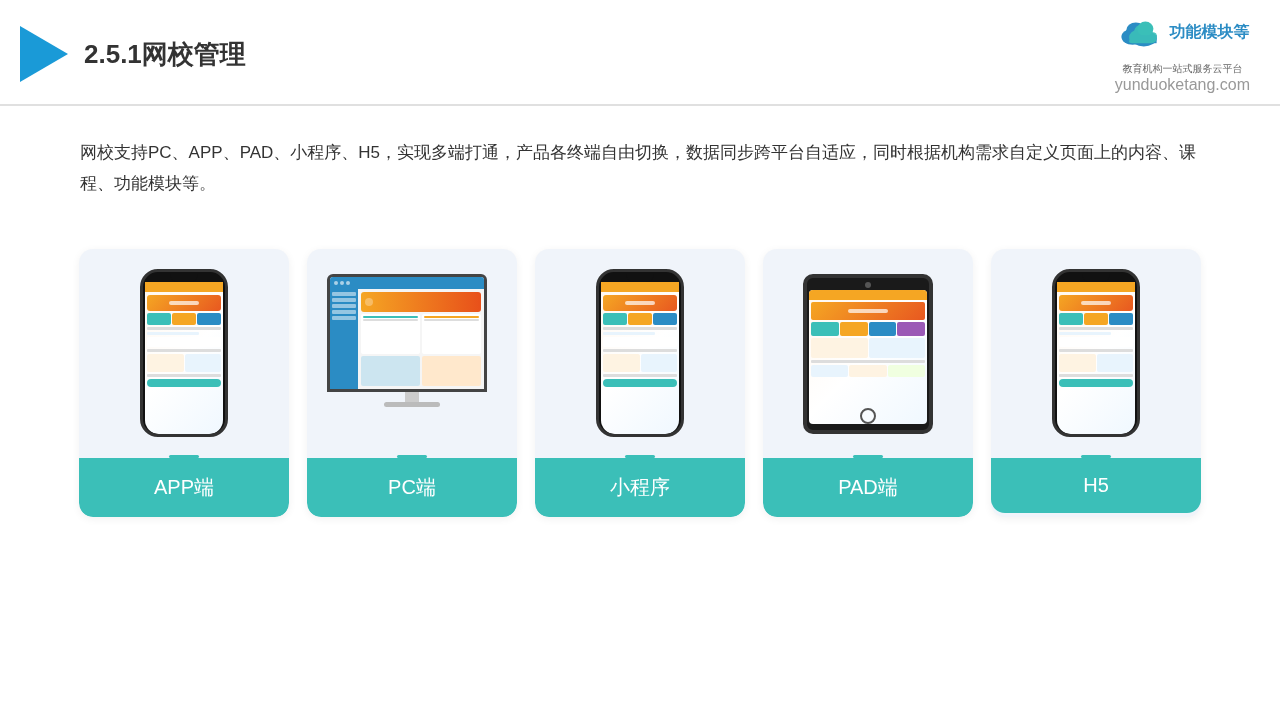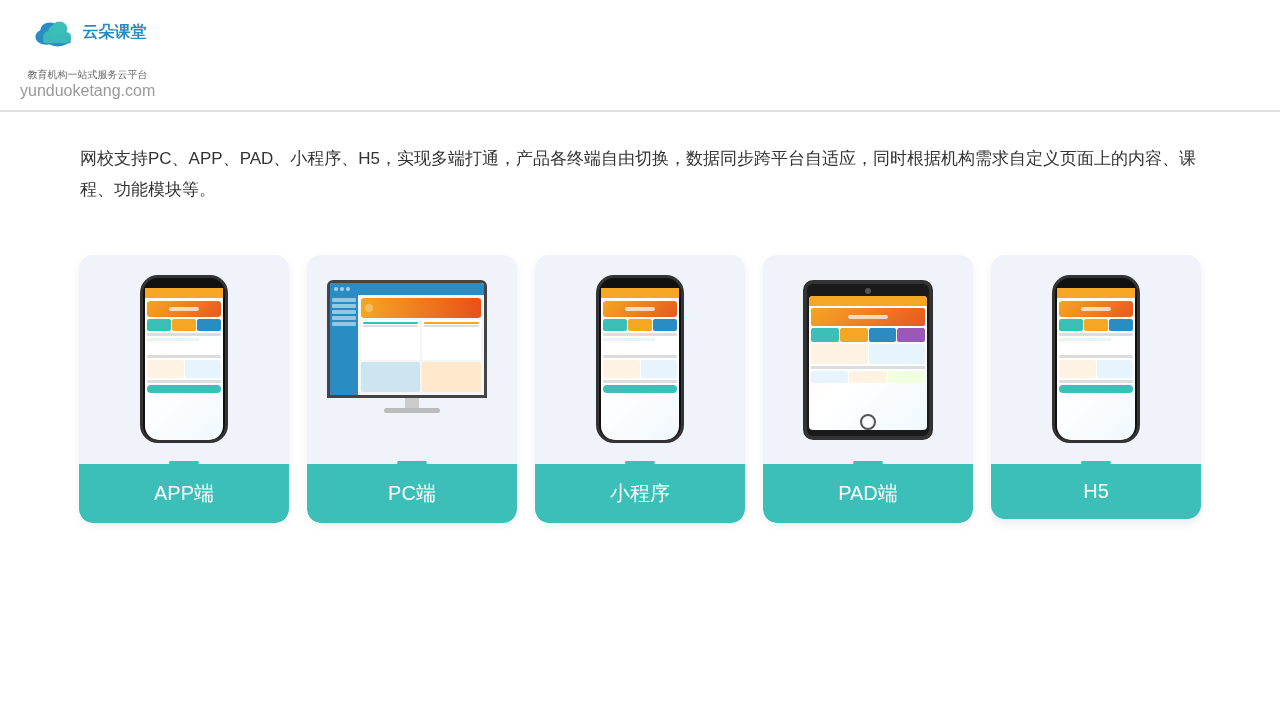--- a/index.html
+++ b/index.html
@@ -52,21 +52,21 @@
     }
     .brand-name {
       font-size: 16px;
       color: #2b8cc4;
       font-weight: bold;
     }
     .brand-tagline {
       font-size: 10px;
       color: #666;
       text-align: center;
-      margin-top: 18px;
+      margin-top: 12px;
     }
     .brand-url {
       font-size: 16px;
       color: #999;
     }
 
     
     .description {
       padding: 32px 80px 20px 80px;
       font-size: 17px;
@@ -239,32 +239,36 @@
       height: 3px;
       background: #3bbfb8;
       border-radius: 2px;
       margin: 6px auto 0;
     }
   </style>
 </head>
 <body>
 
 <div class="header">
+  <div class="header-left">
+    <div class="logo-triangle"></div>
+    <h1 class="page-title">2.5.1网校管理</h1>
+  </div>
   <div class="header-right">
     <div class="brand-logo">
       <svg class="cloud-icon-svg" viewBox="0 0 60 40">
         <ellipse cx="22" cy="26" rx="14" ry="10" fill="#2b8cc4"></ellipse>
         <ellipse cx="36" cy="28" rx="16" ry="10" fill="#2b8cc4"></ellipse>
         <ellipse cx="26" cy="18" rx="12" ry="10" fill="#2b8cc4"></ellipse>
         <ellipse cx="38" cy="16" rx="10" ry="9" fill="#3bbfb8"></ellipse>
         <rect x="14" y="24" width="38" height="10" rx="0" fill="#2b8cc4"></rect>
 
         <path d="M18 30 Q16 22 24 18 Q26 10 36 12 Q46 10 46 20 Q54 20 52 28 Q52 34 44 34 L22 34 Q16 34 18 30 Z" fill="#3bbfb8" opacity="0.9"></path>
       </svg>
-      <span class="brand-name">云朵课堂</span>
+      <span class="brand-name">功能模块等</span>
     </div>
     <div class="brand-tagline">教育机构一站式服务云平台</div>
     <div class="brand-url">yunduoketang.com</div>
   </div>
 </div>
 
 <div class="description">
   <span>网校支持PC、APP、PAD、小程序、H5，实现多端打通，产品各终端自由切换，数据同步跨平台自适应，同时根据机构需求自定义页面上的内容、课程、功能模块等。</span>
 </div>
 

